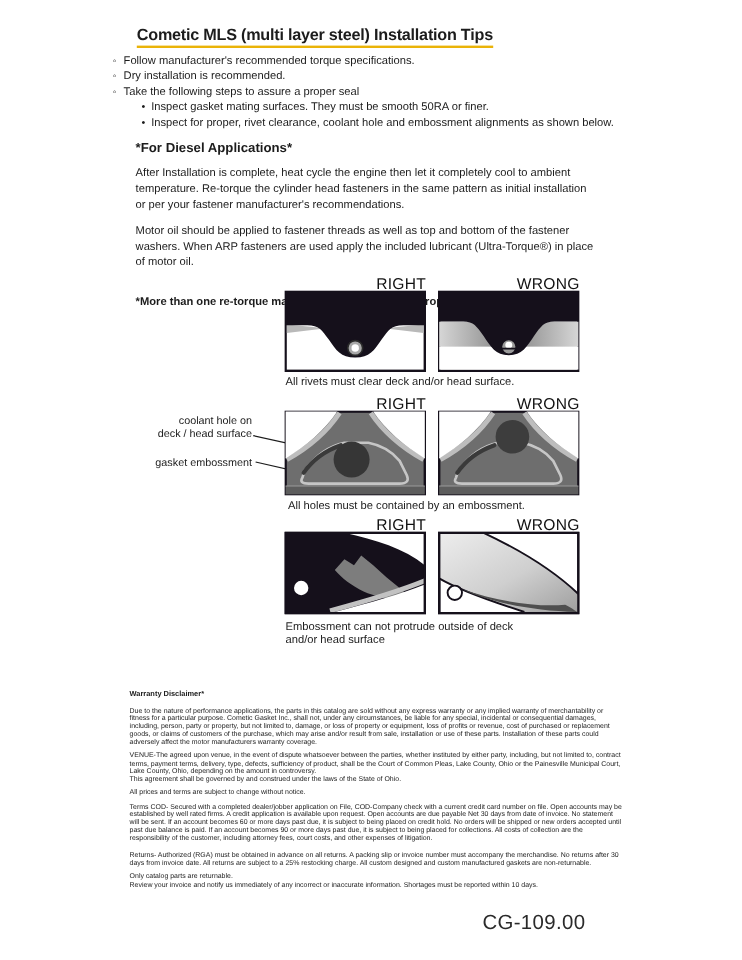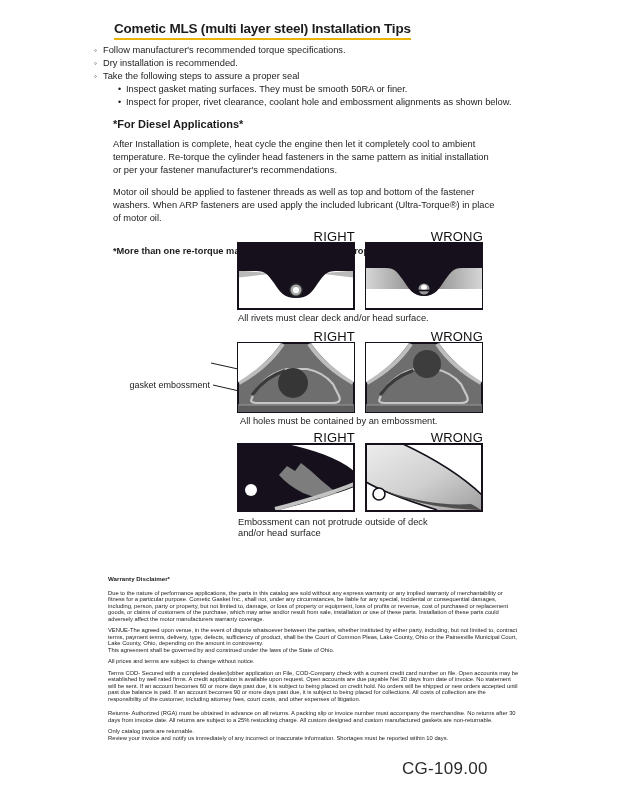--- a/index.html
+++ b/index.html
@@ -91,20 +91,24 @@
       <circle cx="59" cy="45.6" r="2.9" fill="#ffffff"></circle>
       <line x1="53" y1="48.5" x2="65" y2="48.5" stroke="#15101b" stroke-width="1.6"></line>
     </g>
   </svg>
 
   <div class="caption" style="left:238px; top:313px;">All rivets must clear deck and/or head surface.</div>
 
   <div class="fig-label" style="left:237px; top:329px;">RIGHT</div>
   <div class="fig-label" style="left:365px; top:329px;">WRONG</div>
 
+  <div class="ann" style="top:345px;">
+    <div>coolant hole on</div>
+    <div>deck / head surface</div>
+  </div>
   <div class="ann" style="top:380px;">gasket embossment</div>
 
   <svg class="leader" width="95" height="48" viewBox="0 0 95 48">
     <line x1="6" y1="7" x2="87" y2="25" stroke="#1c1c1c" stroke-width="1"></line>
     <line x1="8" y1="29" x2="56" y2="40" stroke="#1c1c1c" stroke-width="1"></line>
   </svg>
 
   <svg class="panel" style="left:237px; top:342px;" width="118" height="71" viewBox="0 0 118 71">
     <rect x="1" y="1" width="116" height="69" fill="#6e6e6e" stroke="#15101b" stroke-width="2"></rect>
     <path d="M46,2 C36,17 20,31 2,41" stroke="#bdbdbd" stroke-width="4" fill="none"></path>

